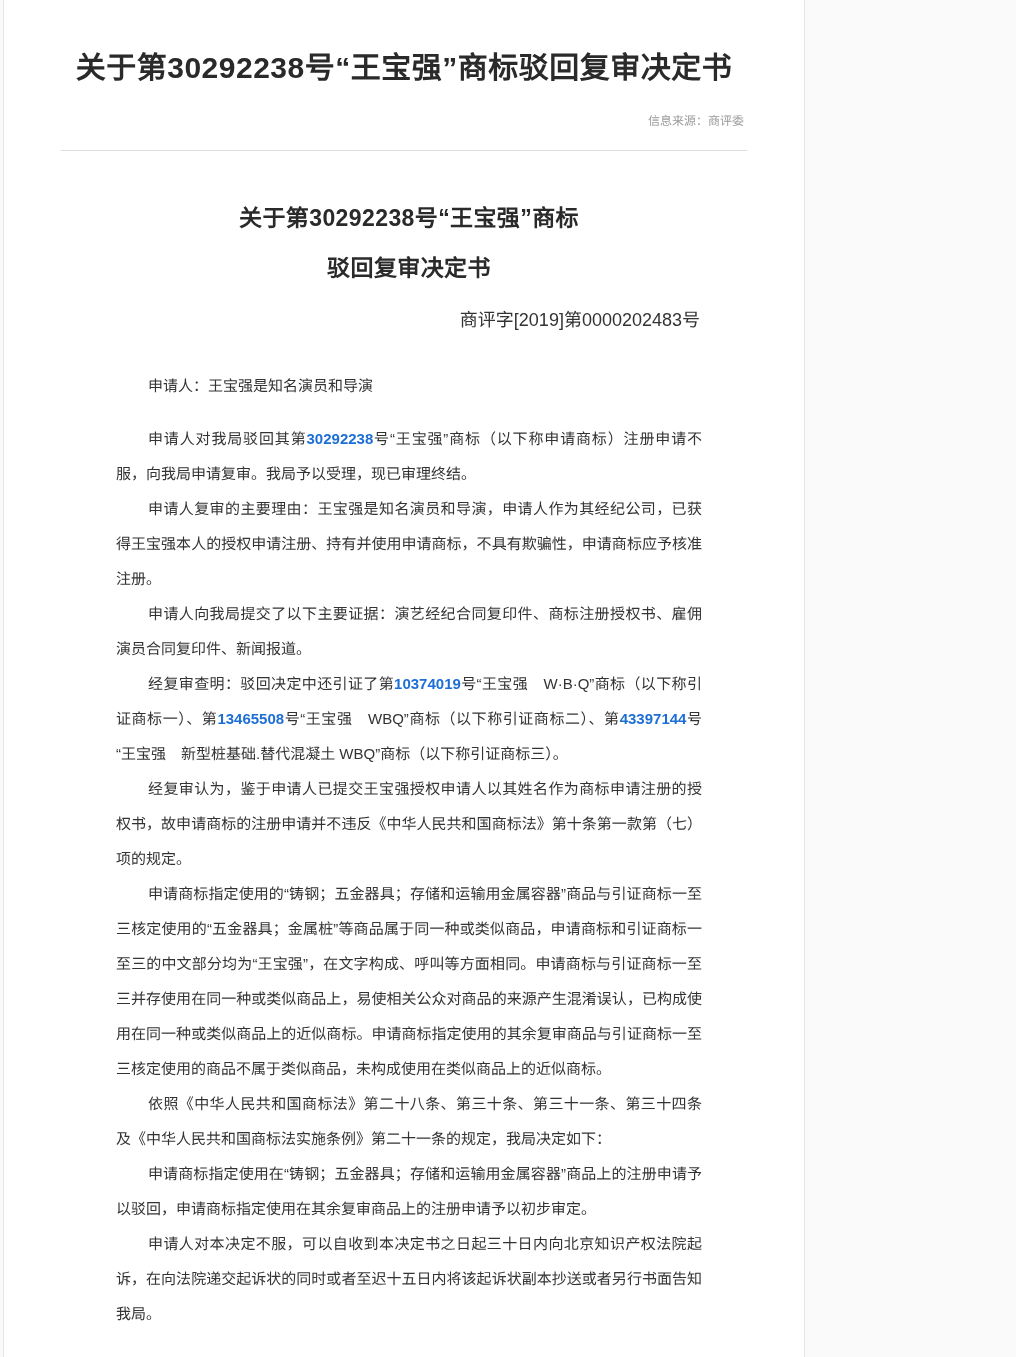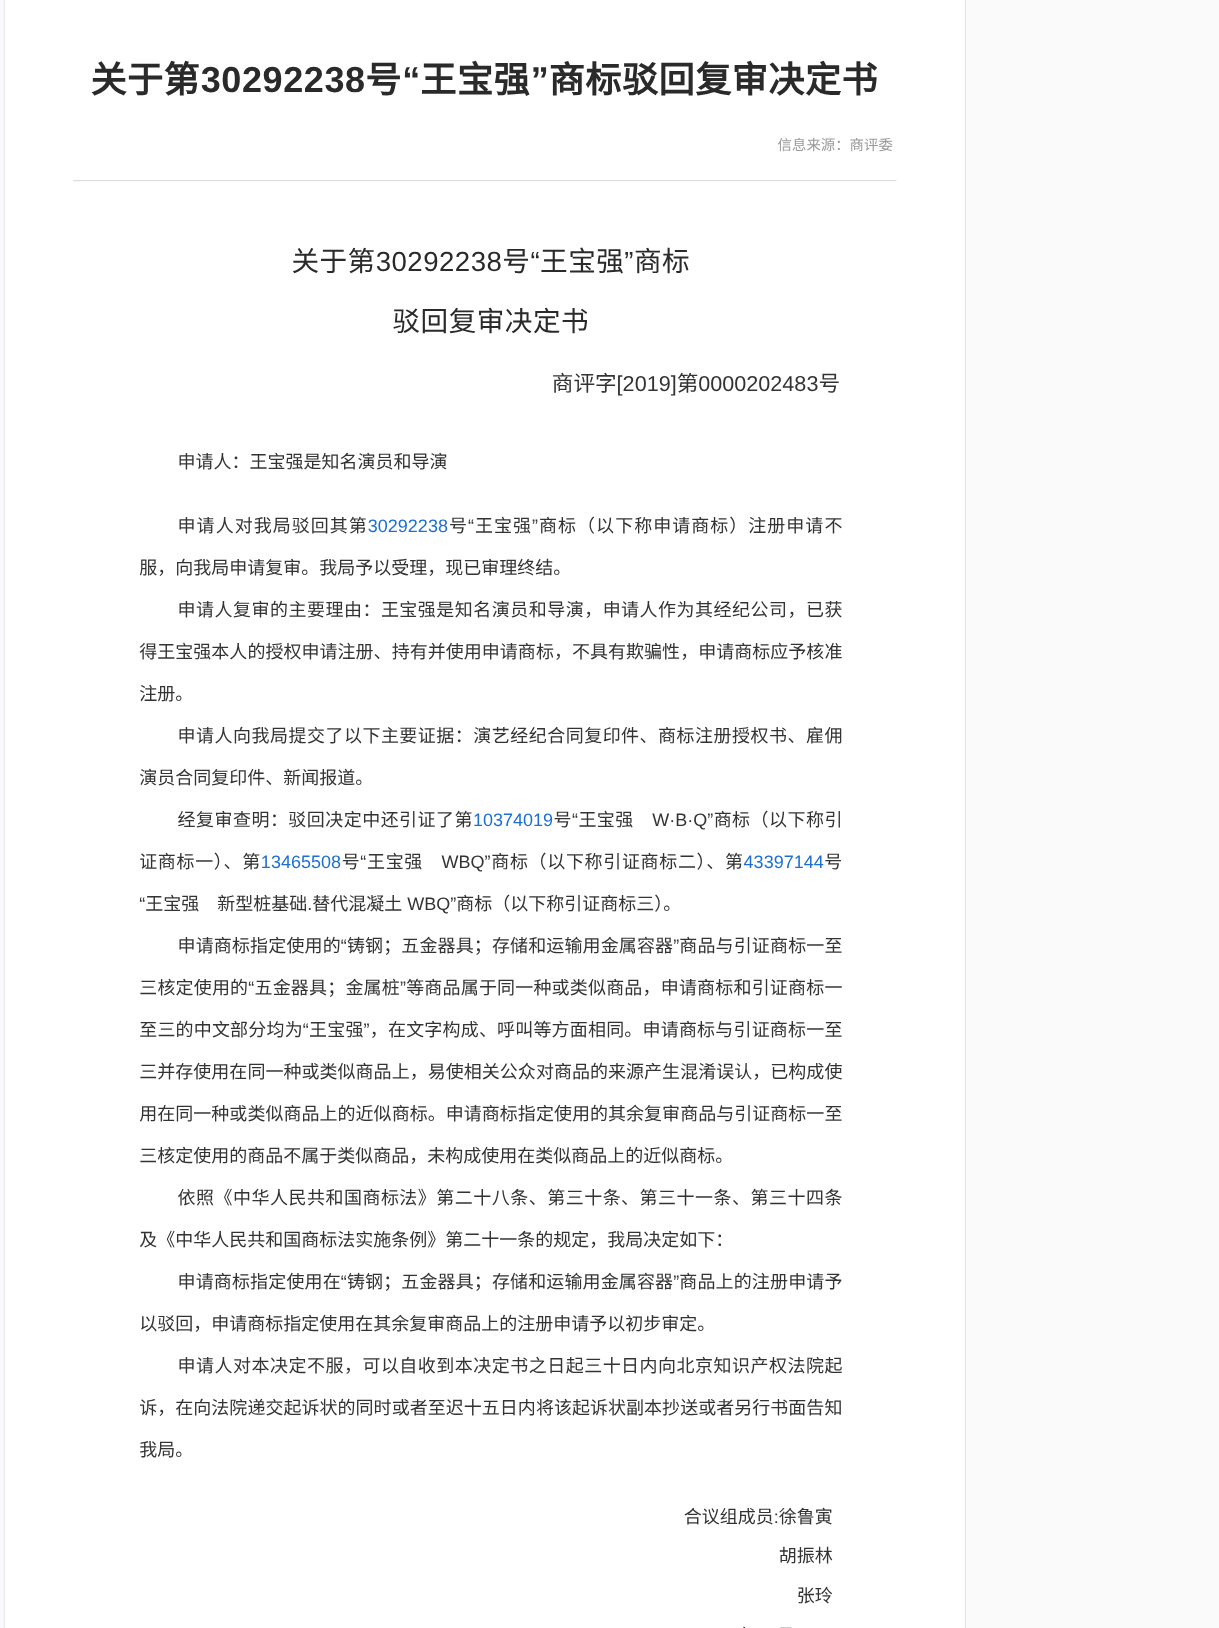--- a/index.html
+++ b/index.html
@@ -56,21 +56,21 @@
 
   
   .doc-body {
     padding: 42px 102px 0 112px;
   }
 
   .doc-heading {
     text-align: center;
     font-size: 23px;
     line-height: 50px;
-    font-weight: normal;
+    font-weight: bold;
     color: #2a2a2a;
     letter-spacing: 0.4px;
   }
   .doc-heading .line2 {
     display: block;
     text-align: center;
   }
 
   .doc-number {
     margin-top: 14px;
@@ -100,20 +100,21 @@
   }
   p.para.first-para {
     margin-top: 20px;
   }
 
   a.ref-link,
   .ref-link {
     color: #1d6fd6;
     text-decoration: none;
     cursor: pointer;
+    font-weight: bold;
   }
 
   
   .signature-block {
     margin-top: 22px;
     text-align: right;
     font-size: 15px;
     line-height: 33px;
     color: #333333;
     padding-right: 8px;
@@ -149,20 +150,21 @@
     <div class="applicant-line">申请人：王宝强是知名演员和导演</div>
 
     <p class="para first-para"><span>申请人对我局驳回其第</span><a class="ref-link">30292238</a><span>号“王宝强”商标（以下称申请商标）注册申请不服，向我局申请复审。我局予以受理，现已审理终结。</span></p>
 
     <p class="para">申请人复审的主要理由：王宝强是知名演员和导演，申请人作为其经纪公司，已获得王宝强本人的授权申请注册、持有并使用申请商标，不具有欺骗性，申请商标应予核准注册。</p>
 
     <p class="para">申请人向我局提交了以下主要证据：演艺经纪合同复印件、商标注册授权书、雇佣演员合同复印件、新闻报道。</p>
 
     <p class="para"><span>经复审查明：驳回决定中还引证了第</span><a class="ref-link">10374019</a><span>号“王宝强　W·B·Q”商标（以下称引证商标一）、第</span><a class="ref-link">13465508</a><span>号“王宝强　WBQ”商标（以下称引证商标二）、第</span><a class="ref-link">43397144</a><span>号“王宝强　新型桩基础.替代混凝土 WBQ”商标（以下称引证商标三）。</span></p>
 
+    <p class="para">经复审认为，鉴于申请人已提交王宝强授权申请人以其姓名作为商标申请注册的授权书，故申请商标的注册申请并不违反《中华人民共和国商标法》第十条第一款第（七）项的规定。</p>
 
     <p class="para">申请商标指定使用的“铸钢；五金器具；存储和运输用金属容器”商品与引证商标一至三核定使用的“五金器具；金属桩”等商品属于同一种或类似商品，申请商标和引证商标一至三的中文部分均为“王宝强”，在文字构成、呼叫等方面相同。申请商标与引证商标一至三并存使用在同一种或类似商品上，易使相关公众对商品的来源产生混淆误认，已构成使用在同一种或类似商品上的近似商标。申请商标指定使用的其余复审商品与引证商标一至三核定使用的商品不属于类似商品，未构成使用在类似商品上的近似商标。</p>
 
     <p class="para">依照《中华人民共和国商标法》第二十八条、第三十条、第三十一条、第三十四条及《中华人民共和国商标法实施条例》第二十一条的规定，我局决定如下：</p>
 
     <p class="para">申请商标指定使用在“铸钢；五金器具；存储和运输用金属容器”商品上的注册申请予以驳回，申请商标指定使用在其余复审商品上的注册申请予以初步审定。</p>
 
     <p class="para">申请人对本决定不服，可以自收到本决定书之日起三十日内向北京知识产权法院起诉，在向法院递交起诉状的同时或者至迟十五日内将该起诉状副本抄送或者另行书面告知我局。</p>
 
     <div class="signature-block">

